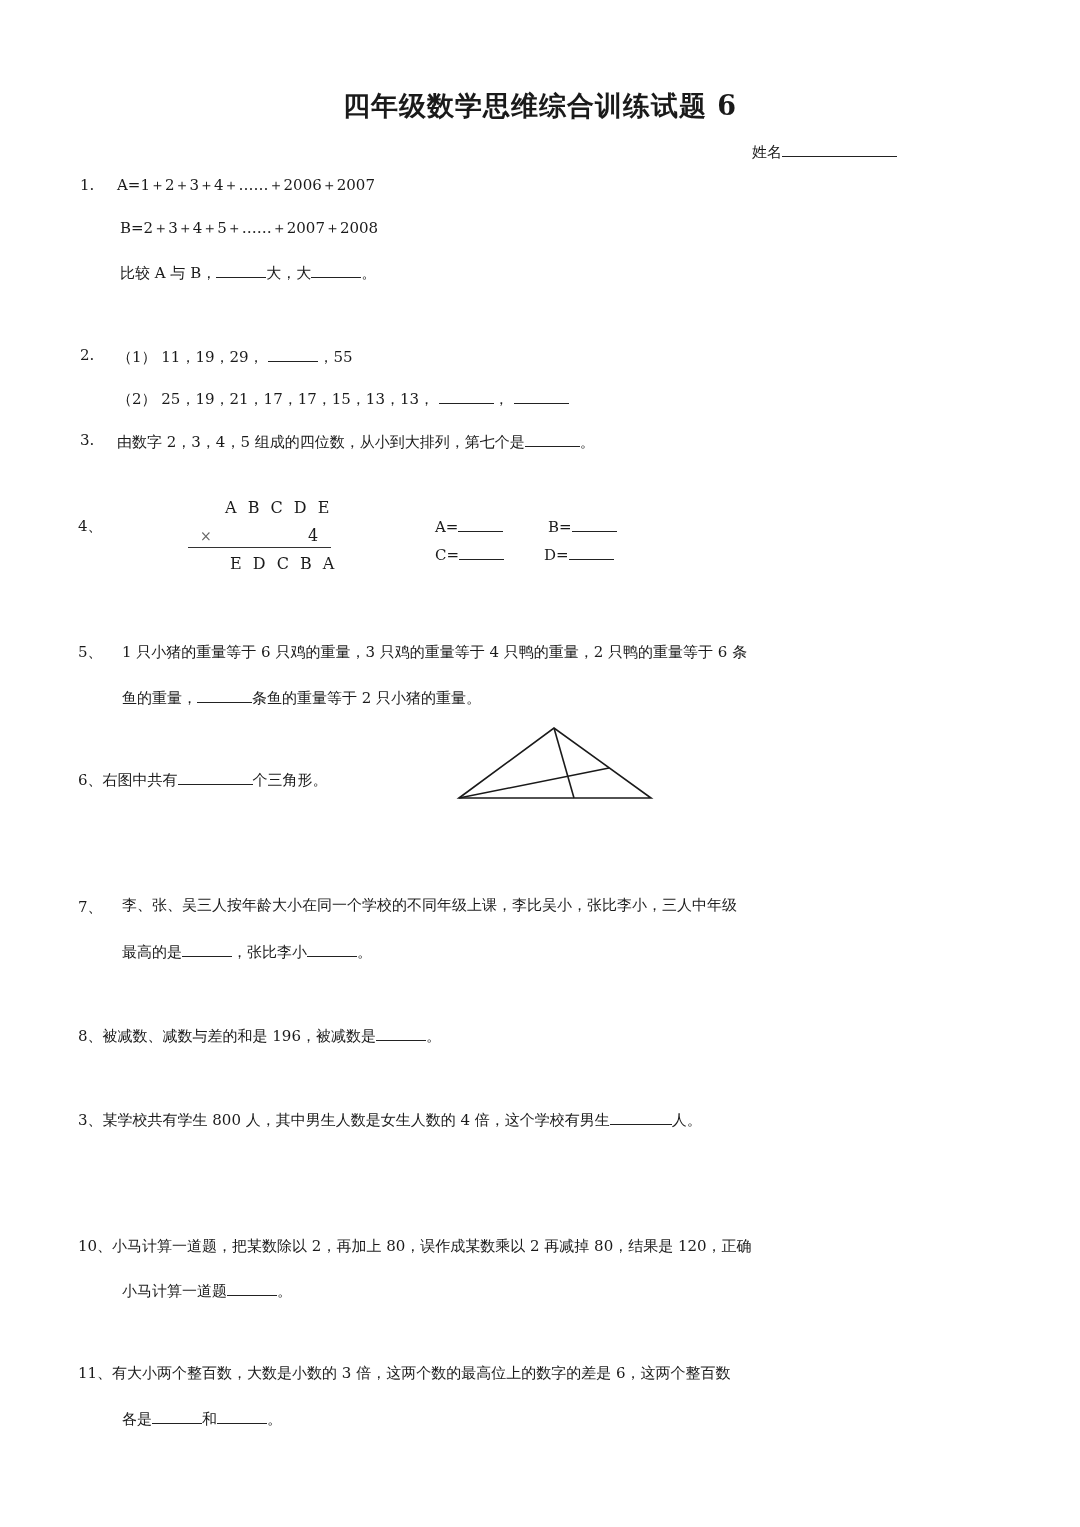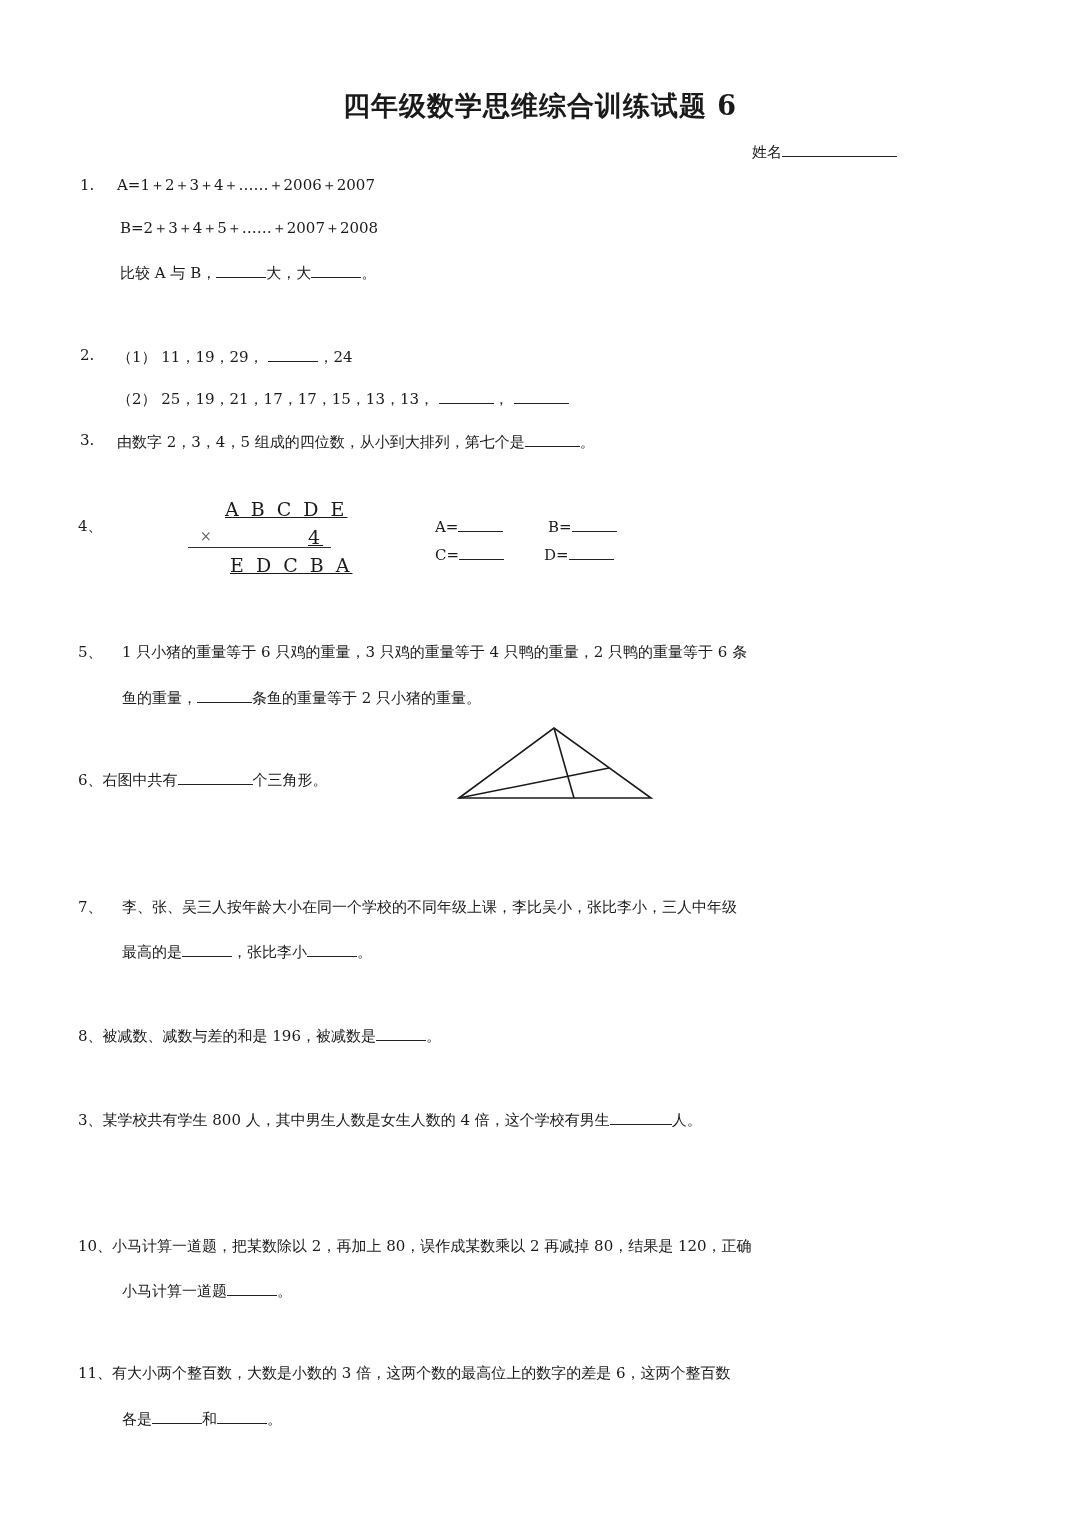--- a/index.html
+++ b/index.html
@@ -3,21 +3,21 @@
 <meta charset="utf-8">
 <style>
   html, body { margin:0; padding:0; background:#ffffff; }
   body { width:1080px; height:1527px; position:relative; overflow:hidden;
          font-family:"DejaVu Serif","Liberation Serif",serif; color:#1a1a1a; }
   .abs { position:absolute; white-space:nowrap; }
   .title { left:0; width:1080px; top:88px; text-align:center; font-size:27px; font-weight:bold; letter-spacing:1px; }
   .t { font-size:15px; line-height:24px; }
   .blank { display:inline-block; border-bottom:1.5px solid #222; height:18px; vertical-align:baseline; }
   .b50 { width:50px; } .b55 { width:55px; } .b45 { width:45px; } .b75 { width:75px; } .b115 { width:115px; } .b62 { width:62px; }
-  .mul { font-size:19px; letter-spacing:3px;text-decoration:underline; }
+  .mul { font-size:16px; letter-spacing:3px; }
   .rule { position:absolute; border-top:1.5px solid #333; }
   svg { position:absolute; }
 </style>
 </head>
 <body>
 
 <div class="abs title">四年级数学思维综合训练试题 6</div>
 
 <div class="abs t" style="left:752px;top:138px;">
   <span>姓名</span><span class="blank b115"></span>
@@ -28,21 +28,21 @@
   <div class="abs t" style="left:117px;top:173px;">A=1＋2＋3＋4＋……＋2006＋2007</div>
   <div class="abs t" style="left:120px;top:216px;">B=2＋3＋4＋5＋……＋2007＋2008</div>
   <div class="abs t" style="left:120px;top:259px;">
     <span>比较 A 与 B，</span><span class="blank b50"></span><span>大，大</span><span class="blank b50"></span><span>。</span>
   </div>
 </div>
 
 <div>
   <div class="abs t" style="left:80px;top:343px;">2.</div>
   <div class="abs t" style="left:117px;top:343px;">
-    <span>（1）</span>&nbsp;<span>11，19，29，</span>&nbsp;<span class="blank b50"></span><span>，24</span>
+    <span>（1）</span>&nbsp;<span>11，19，29，</span>&nbsp;<span class="blank b50"></span><span>，55</span>
   </div>
   <div class="abs t" style="left:117px;top:385px;">
     <span>（2）</span>&nbsp;<span>25，19，21，17，17，15，13，13，</span>&nbsp;<span class="blank b55"></span><span>，</span>&nbsp;<span class="blank b55"></span>
   </div>
 </div>
 
 <div>
   <div class="abs t" style="left:80px;top:428px;">3.</div>
   <div class="abs t" style="left:117px;top:428px;">
     <span>由数字 2，3，4，5 组成的四位数，从小到大排列，第七个是</span><span class="blank b55"></span><span>。</span>
@@ -78,21 +78,21 @@
     <g stroke="#1a1a1a" stroke-width="1.6" fill="none">
       <polygon points="4,76 99,6 196,76"></polygon>
       <line x1="99" y1="6" x2="119" y2="76"></line>
       <line x1="4" y1="76" x2="154" y2="46"></line>
     </g>
   </svg>
 </div>
 
 <div>
   <div class="abs t" style="left:78px;top:895px;">7、</div>
-  <div class="abs t" style="left:122px;top:895px;">李、张、吴三人按年龄大小在同一个学校的不同年级上课，李比吴小，张比李小，三人中年级</div>
+  <div class="abs t" style="left:122px;top:895px;font-family:Liberation Mono, monospace;">李、张、吴三人按年龄大小在同一个学校的不同年级上课，李比吴小，张比李小，三人中年级</div>
   <div class="abs t" style="left:122px;top:938px;">
     <span>最高的是</span><span class="blank b50"></span><span>，张比李小</span><span class="blank b50"></span><span>。</span>
   </div>
 </div>
 
 <div class="abs t" style="left:78px;top:1022px;">
   <span>8、被减数、减数与差的和是 196，被减数是</span><span class="blank b50"></span><span>。</span>
 </div>
 
 <div class="abs t" style="left:78px;top:1106px;">

